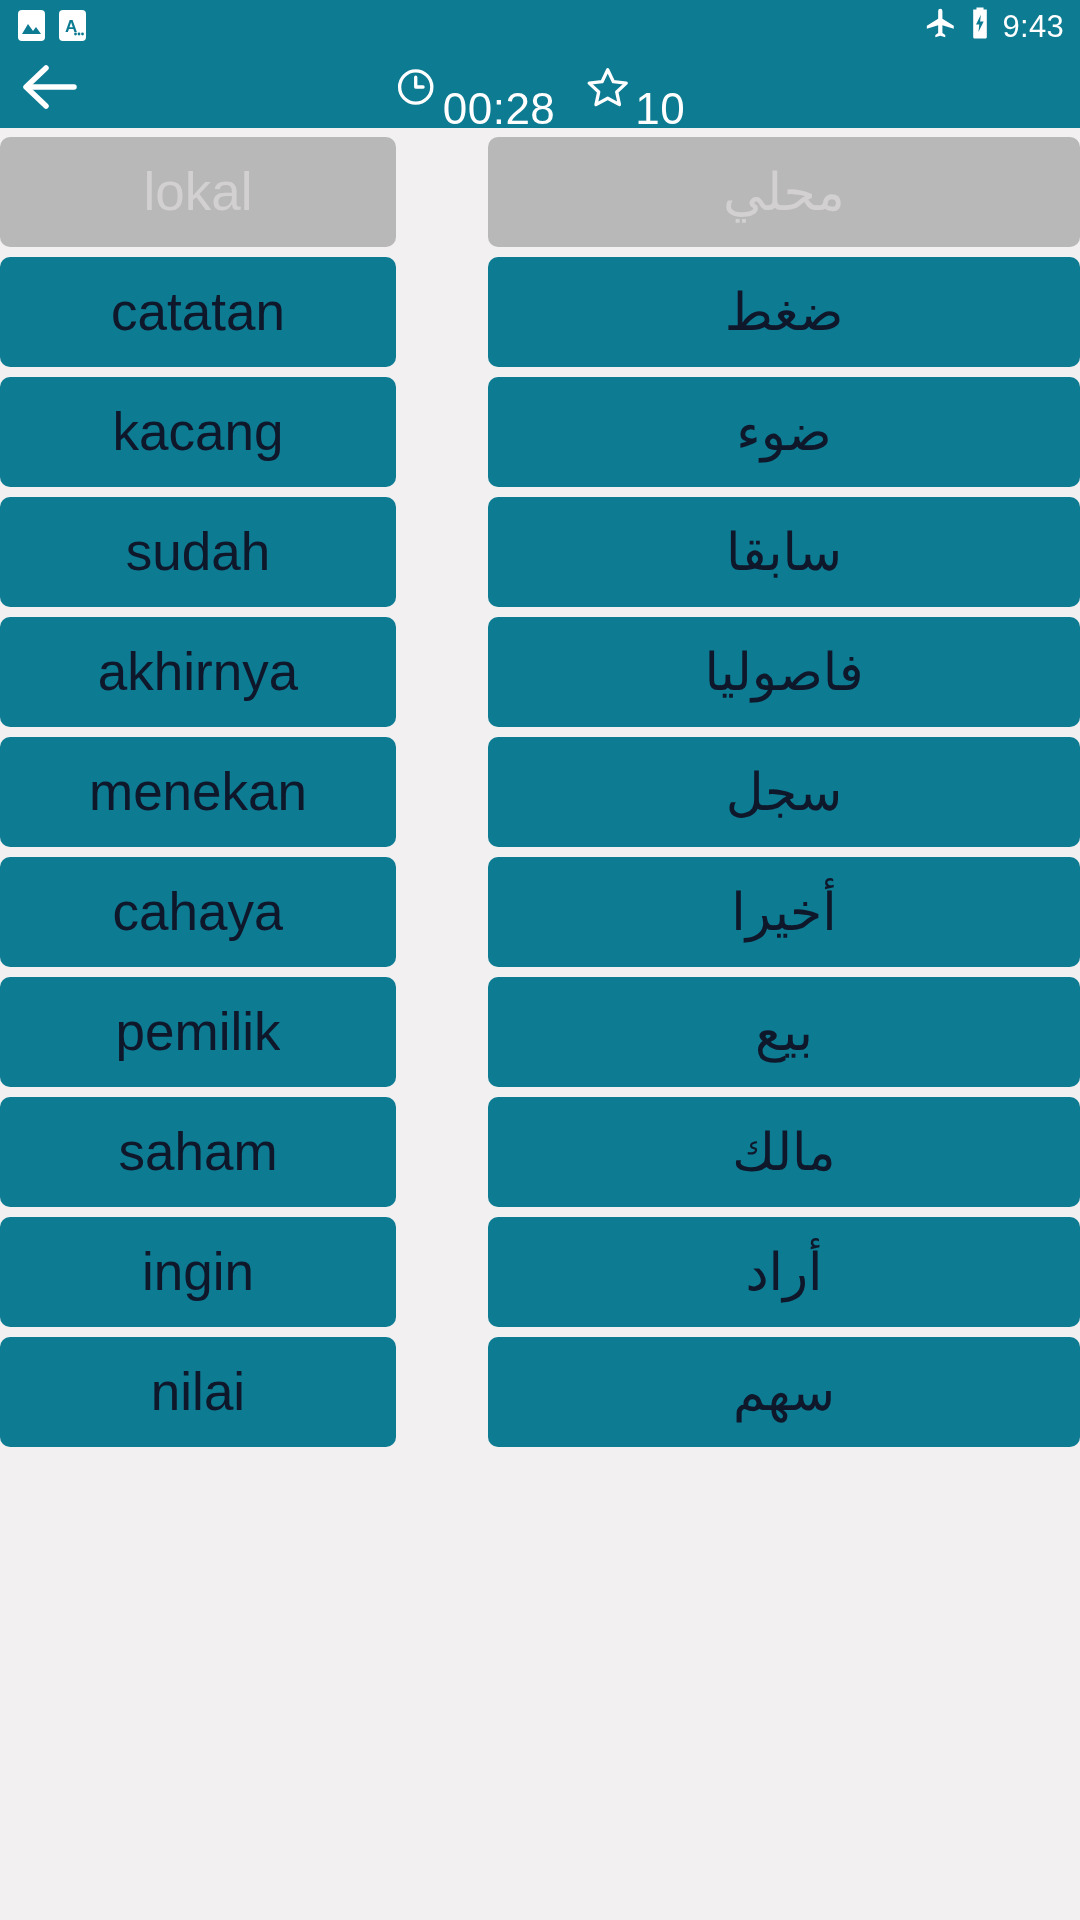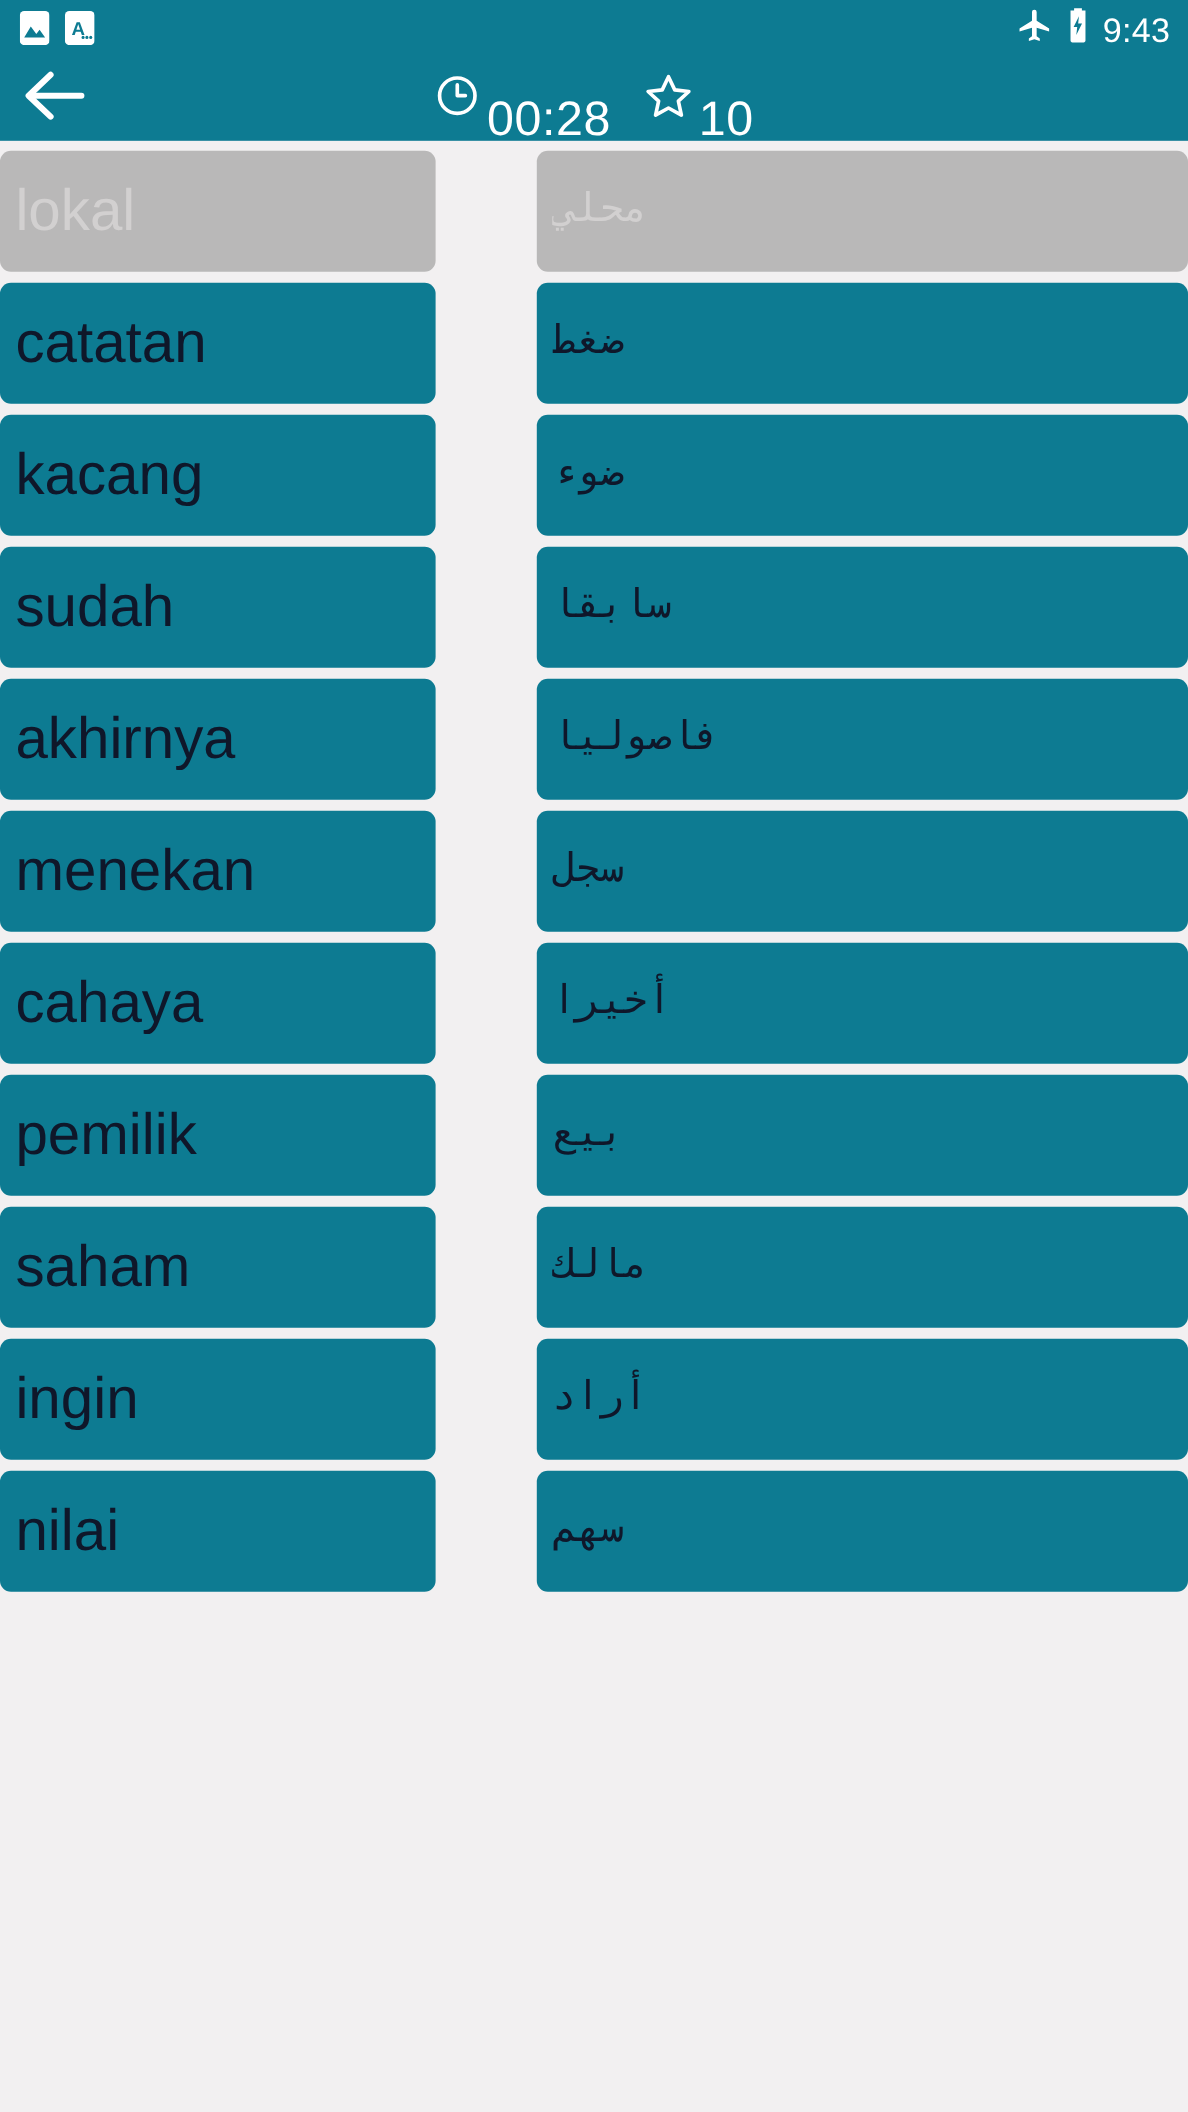--- a/index.html
+++ b/index.html
@@ -128,20 +128,21 @@
     width: 592px;
     margin-left: 92px;
   }
 
   .card {
     height: 110px;
     border-radius: 10px;
     background: #0d7b92;
     display: flex;
     align-items: center;
+    justify-content: center;
     box-sizing: border-box;
     padding: 0 14px;
     flex: 0 0 110px;
     cursor: pointer;
   }
   .card .card-label {
     color: #0f172a;
     font-size: 53px;
     line-height: 58px;
     font-weight: 400;
@@ -149,22 +150,22 @@
     white-space: nowrap;
     overflow: hidden;
   }
   .card.matched {
     background: #b9b8b8;
   }
   .card.matched .card-label {
     color: #d2d0d0;
   }
   .card.arabic .card-label {
-    font-family: Liberation Mono, monospace;
-    font-size: 36px;
+    font-family: Liberation Sans, sans-serif;
+    font-size: 52px;
     line-height: 72px;
     direction: rtl;
   }
 </style>
 </head>
 <body>
 
 <div id="app">
 
   <div class="status-bar">

